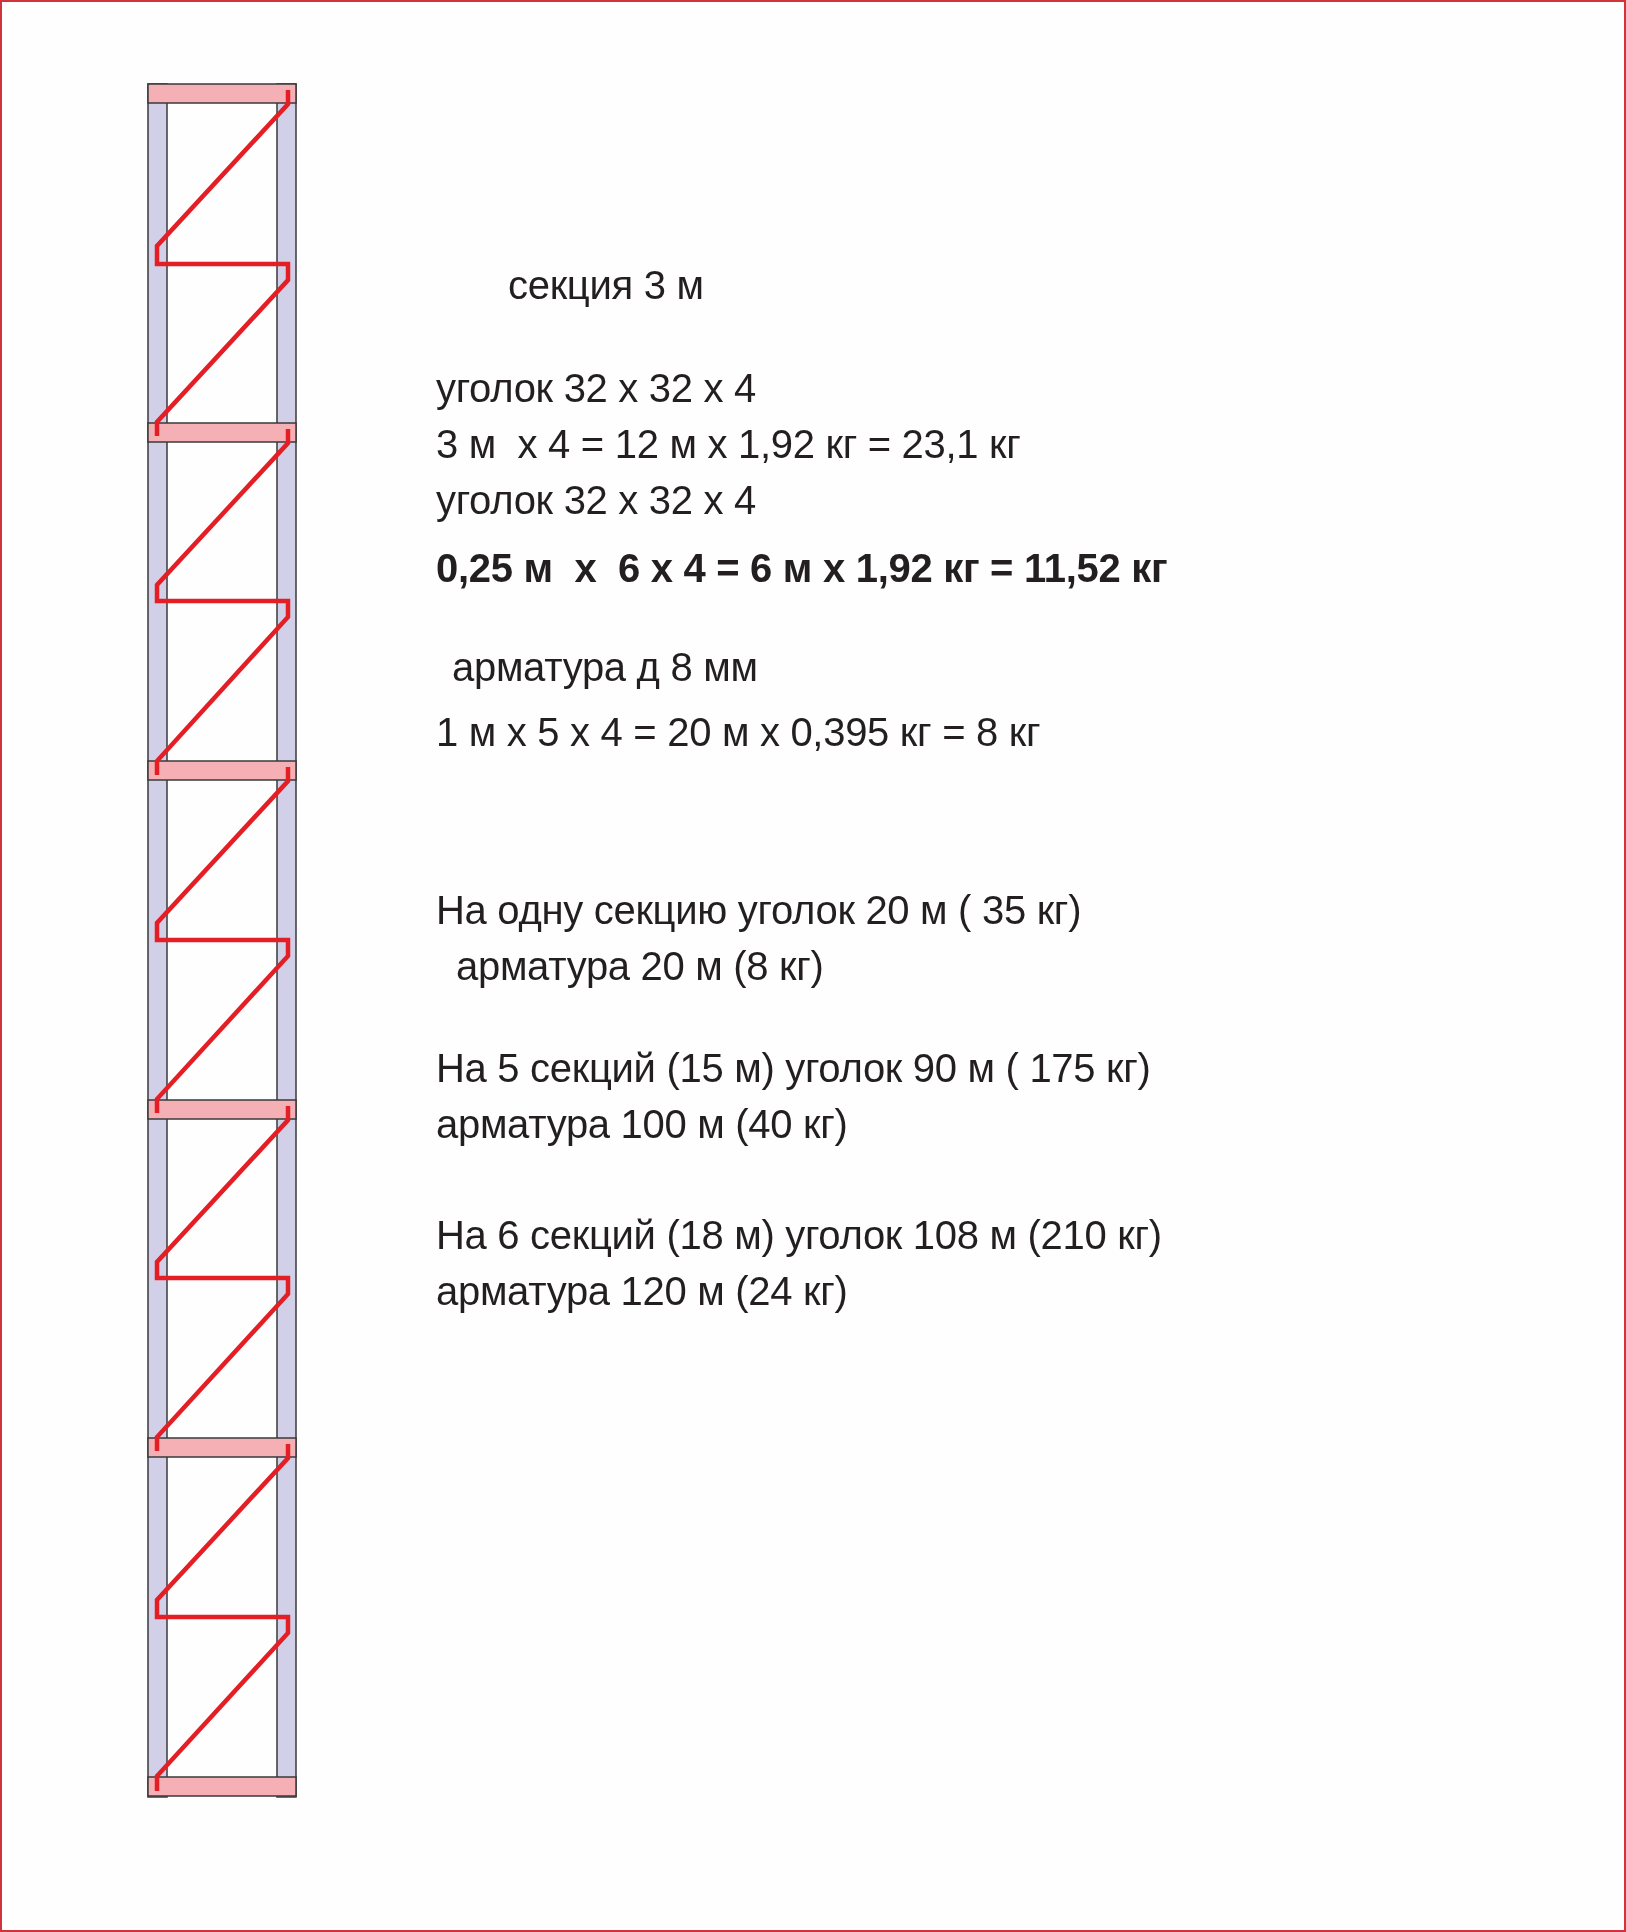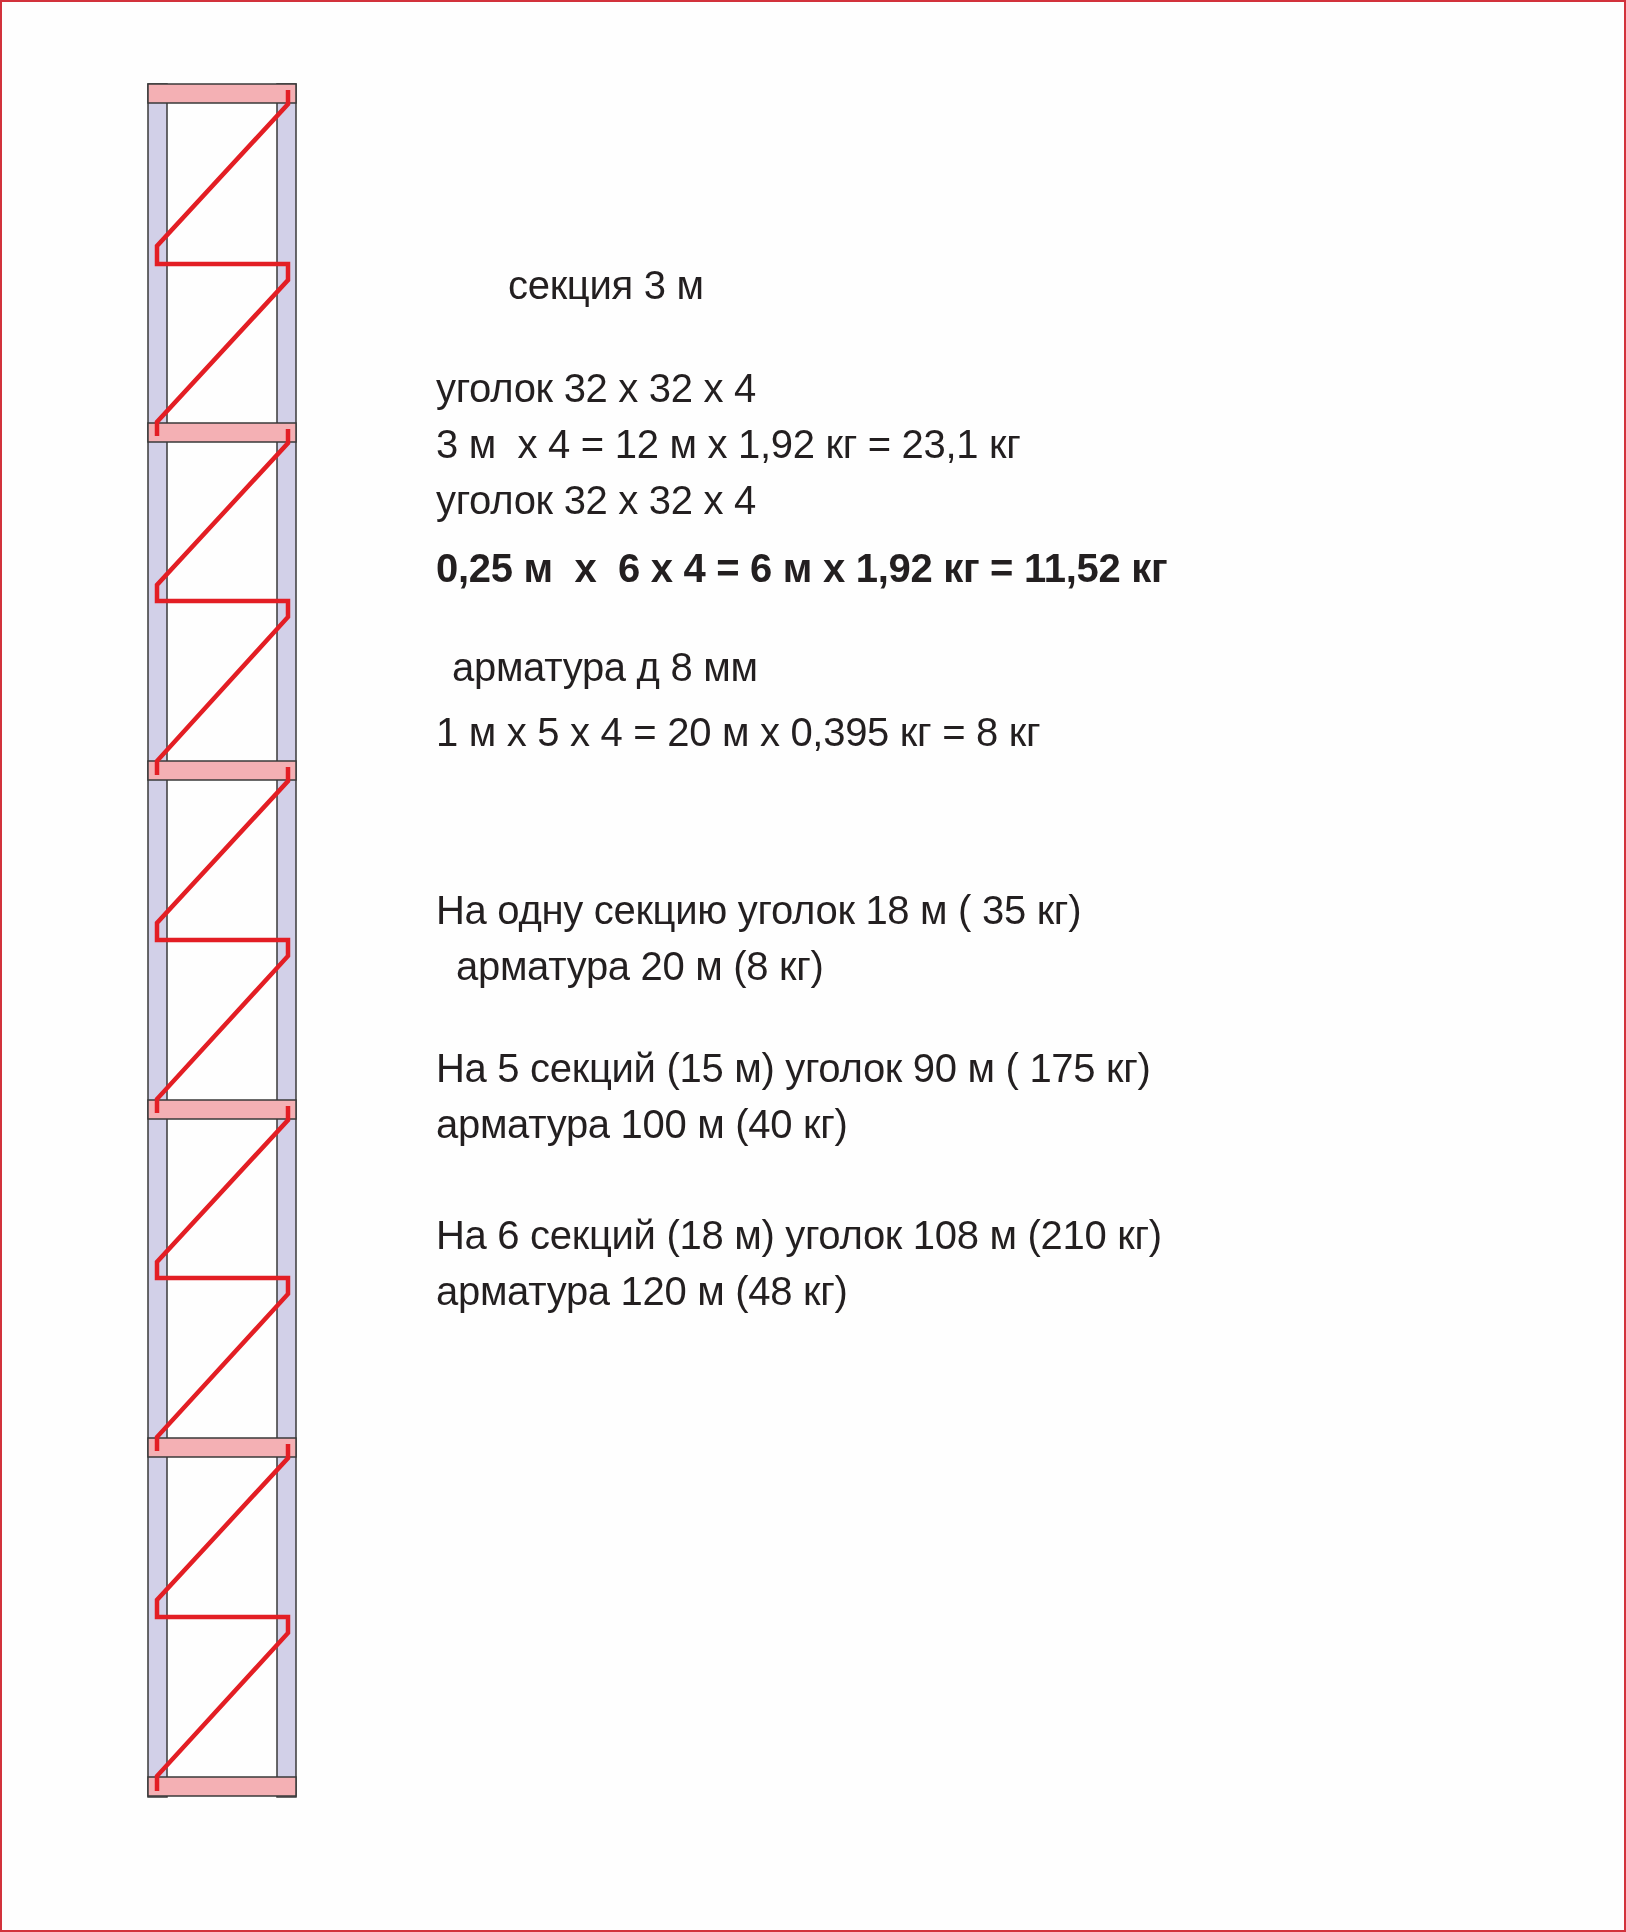--- a/index.html
+++ b/index.html
@@ -49,20 +49,20 @@
 <div class="text-line" style="left:508px; top:265px;">секция 3 м</div>
 
 <div class="text-line" style="left:436px; top:368px;">уголок 32 x 32 x 4</div>
 <div class="text-line" style="left:436px; top:424px;">3 м  x 4 = 12 м x 1,92 кг = 23,1 кг</div>
 <div class="text-line" style="left:436px; top:480px;">уголок 32 x 32 x 4</div>
 <div class="text-line" style="left:436px; top:548px;font-weight:bold;">0,25 м  x  6 x 4 = 6 м x 1,92 кг = 11,52 кг</div>
 
 <div class="text-line" style="left:452px; top:647px;text-align:right;">арматура д 8 мм</div>
 <div class="text-line" style="left:436px; top:702px;margin-top:10px;">1 м x 5 x 4 = 20 м x 0,395 кг = 8 кг</div>
 
-<div class="text-line" style="left:436px; top:890px;">На одну секцию уголок 18 м ( 35 кг)</div>
+<div class="text-line" style="left:436px; top:890px;">На одну секцию уголок 20 м ( 35 кг)</div>
 <div class="text-line" style="left:456px; top:946px;">арматура 20 м (8 кг)</div>
 
 <div class="text-line" style="left:436px; top:1048px;">На 5 секций (15 м) уголок 90 м ( 175 кг)</div>
 <div class="text-line" style="left:436px; top:1104px;text-align:right;">арматура 100 м (40 кг)</div>
 
 <div class="text-line" style="left:436px; top:1215px;">На 6 секций (18 м) уголок 108 м (210 кг)</div>
-<div class="text-line" style="left:436px; top:1271px;">арматура 120 м (48 кг)</div>
+<div class="text-line" style="left:436px; top:1271px;">арматура 120 м (24 кг)</div>
 
 </body></html>

